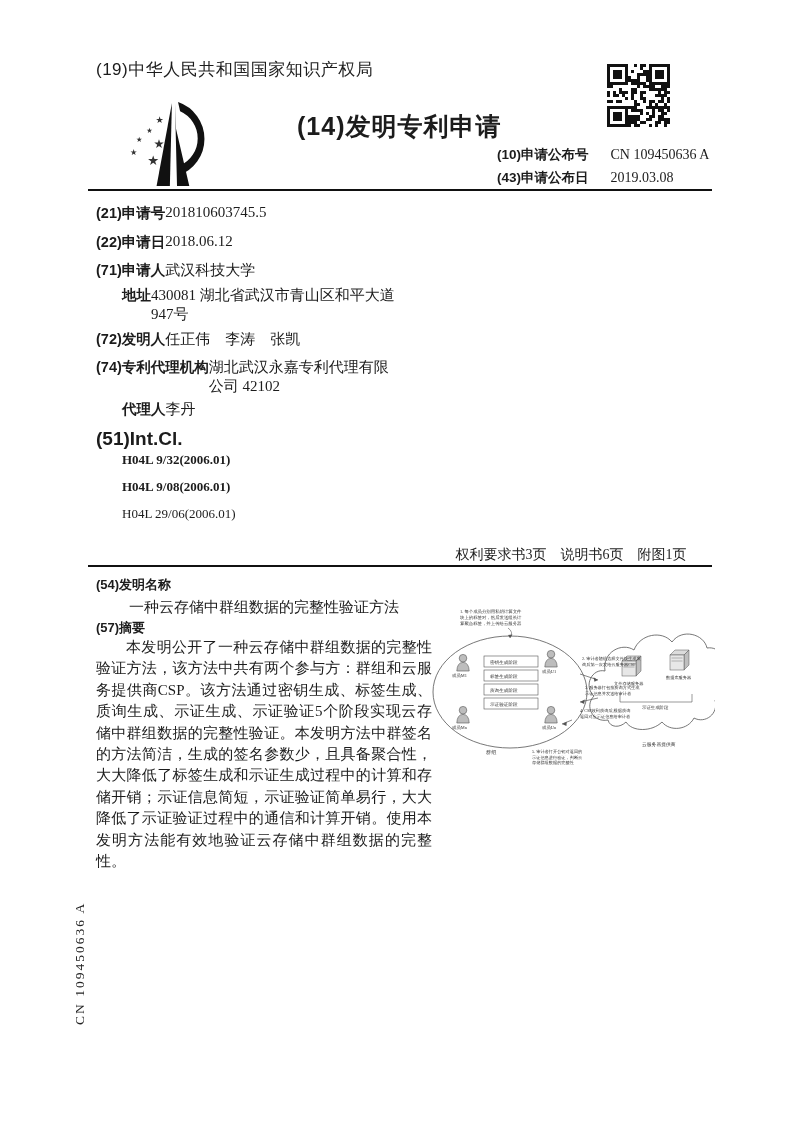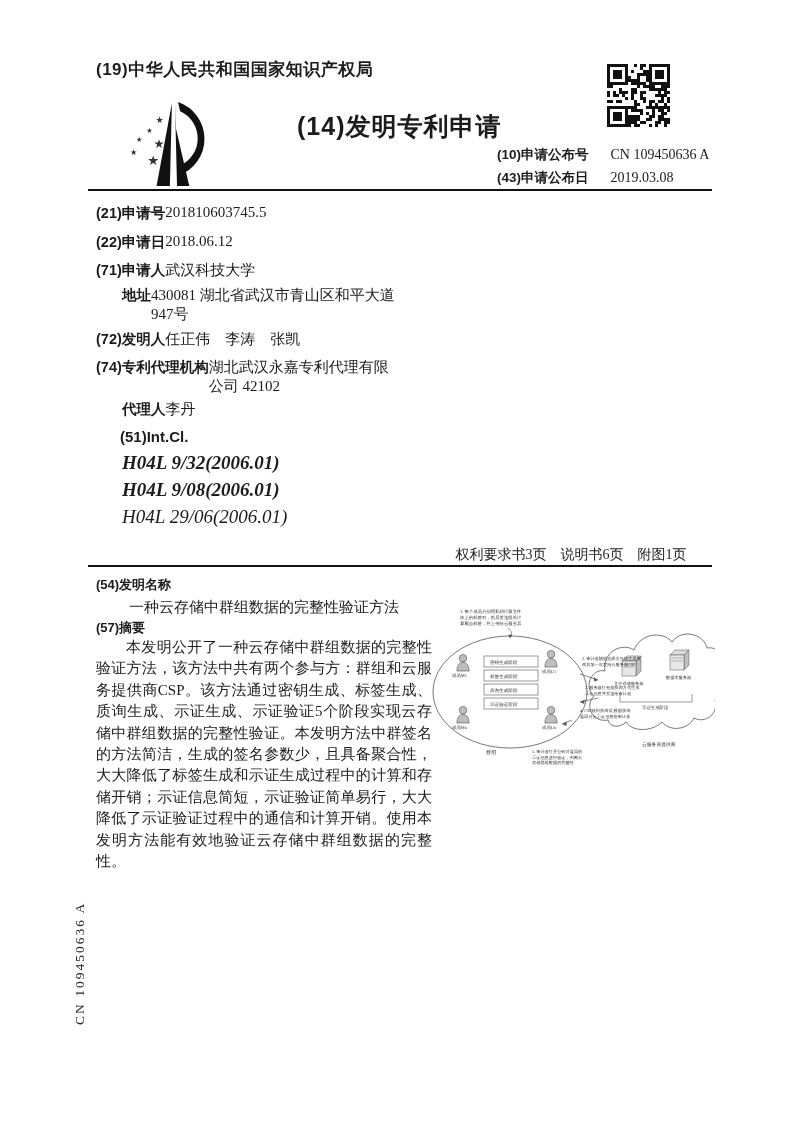--- a/index.html
+++ b/index.html
@@ -5,28 +5,28 @@
   * { margin:0; padding:0; box-sizing:border-box; }
   html,body { background:#e8e8e8; }
   .sheet {
     position:relative; width:800px; height:1131px; margin:0 auto;
     background:#ffffff; overflow:hidden;
     font-family:"Liberation Serif", serif; color:#1c1c1c;
   }
   .abs { position:absolute; }
   .lbl { font-family:"Liberation Sans", sans-serif; font-weight:bold; }
   .val { font-family:"Liberation Serif", serif; }
-  .office-line { left:96px; top:58px; font-size:17px; font-family:"Liberation Sans", sans-serif; font-weight:bold; letter-spacing:0.5px; }
+  .office-line { left:96px; top:58px; font-size:17px; font-family:"Liberation Sans", sans-serif; font-weight:normal; letter-spacing:0.5px; }
   .doc-type { left:297px; top:110px; font-size:25px; font-family:"Liberation Sans", sans-serif; font-weight:bold; letter-spacing:1px; }
   .pub-row { font-size:14px; display:flex; gap:22px; align-items:baseline; }
   .pub-row .lbl { font-size:13.5px; }
   .rule { left:88px; width:624px; border-top:2.2px solid #111; height:0; }
   .bib-row { display:flex; font-size:15px; align-items:flex-start; }
   .bib-row .lbl { white-space:nowrap; font-size:14.5px; }
-  .ipc { font-size:19px; font-style:italic; }
+  .ipc { font-size:13px; }
   .ipc.b { font-weight:bold; }
   .pages-info { left:430px; top:546px; width:282px; text-align:center; font-size:14px; }
   .sec-lbl { font-size:13px; }
   .title-line { left:129px; top:598px; font-size:15px; width:310px; }
   .abstract {
     left:96px; top:637px; width:336px; font-size:15px; line-height:21.4px;
     text-align:justify; text-indent:2em;
   }
   .side-code {
     left:72px; top:1025px; transform:rotate(-90deg); transform-origin:0 0;
@@ -346,21 +346,21 @@
 
   <div class="abs bib-row" style="left:96px; top:358px;">
     <span class="lbl">(74)专利代理机构</span>
     <span class="val" style="width:186px;">湖北武汉永嘉专利代理有限公司 42102</span>
   </div>
   <div class="abs bib-row" style="left:122px; top:400px;">
     <span class="lbl">代理人</span>
     <span class="val">李丹</span>
   </div>
 
-  <div class="abs lbl" style="left:96px; top:428px; font-size:15px;margin-left:24px;">(51)Int.Cl.</div>
+  <div class="abs lbl" style="left:96px; top:428px; font-size:19px;">(51)Int.Cl.</div>
   <div class="abs ipc b" style="left:122px; top:452px;">H04L 9/32(2006.01)</div>
   <div class="abs ipc b" style="left:122px; top:479px;">H04L 9/08(2006.01)</div>
   <div class="abs ipc" style="left:122px; top:506px;text-align:center;">H04L 29/06(2006.01)</div>
 
   <div class="abs pages-info">权利要求书3页　说明书6页　附图1页</div>
 
   <div class="abs rule" style="top:565px;"></div>
 
   <div class="abs lbl sec-lbl" style="left:96px; top:576px;">(54)发明名称</div>
   <div class="abs title-line">一种云存储中群组数据的完整性验证方法</div>

